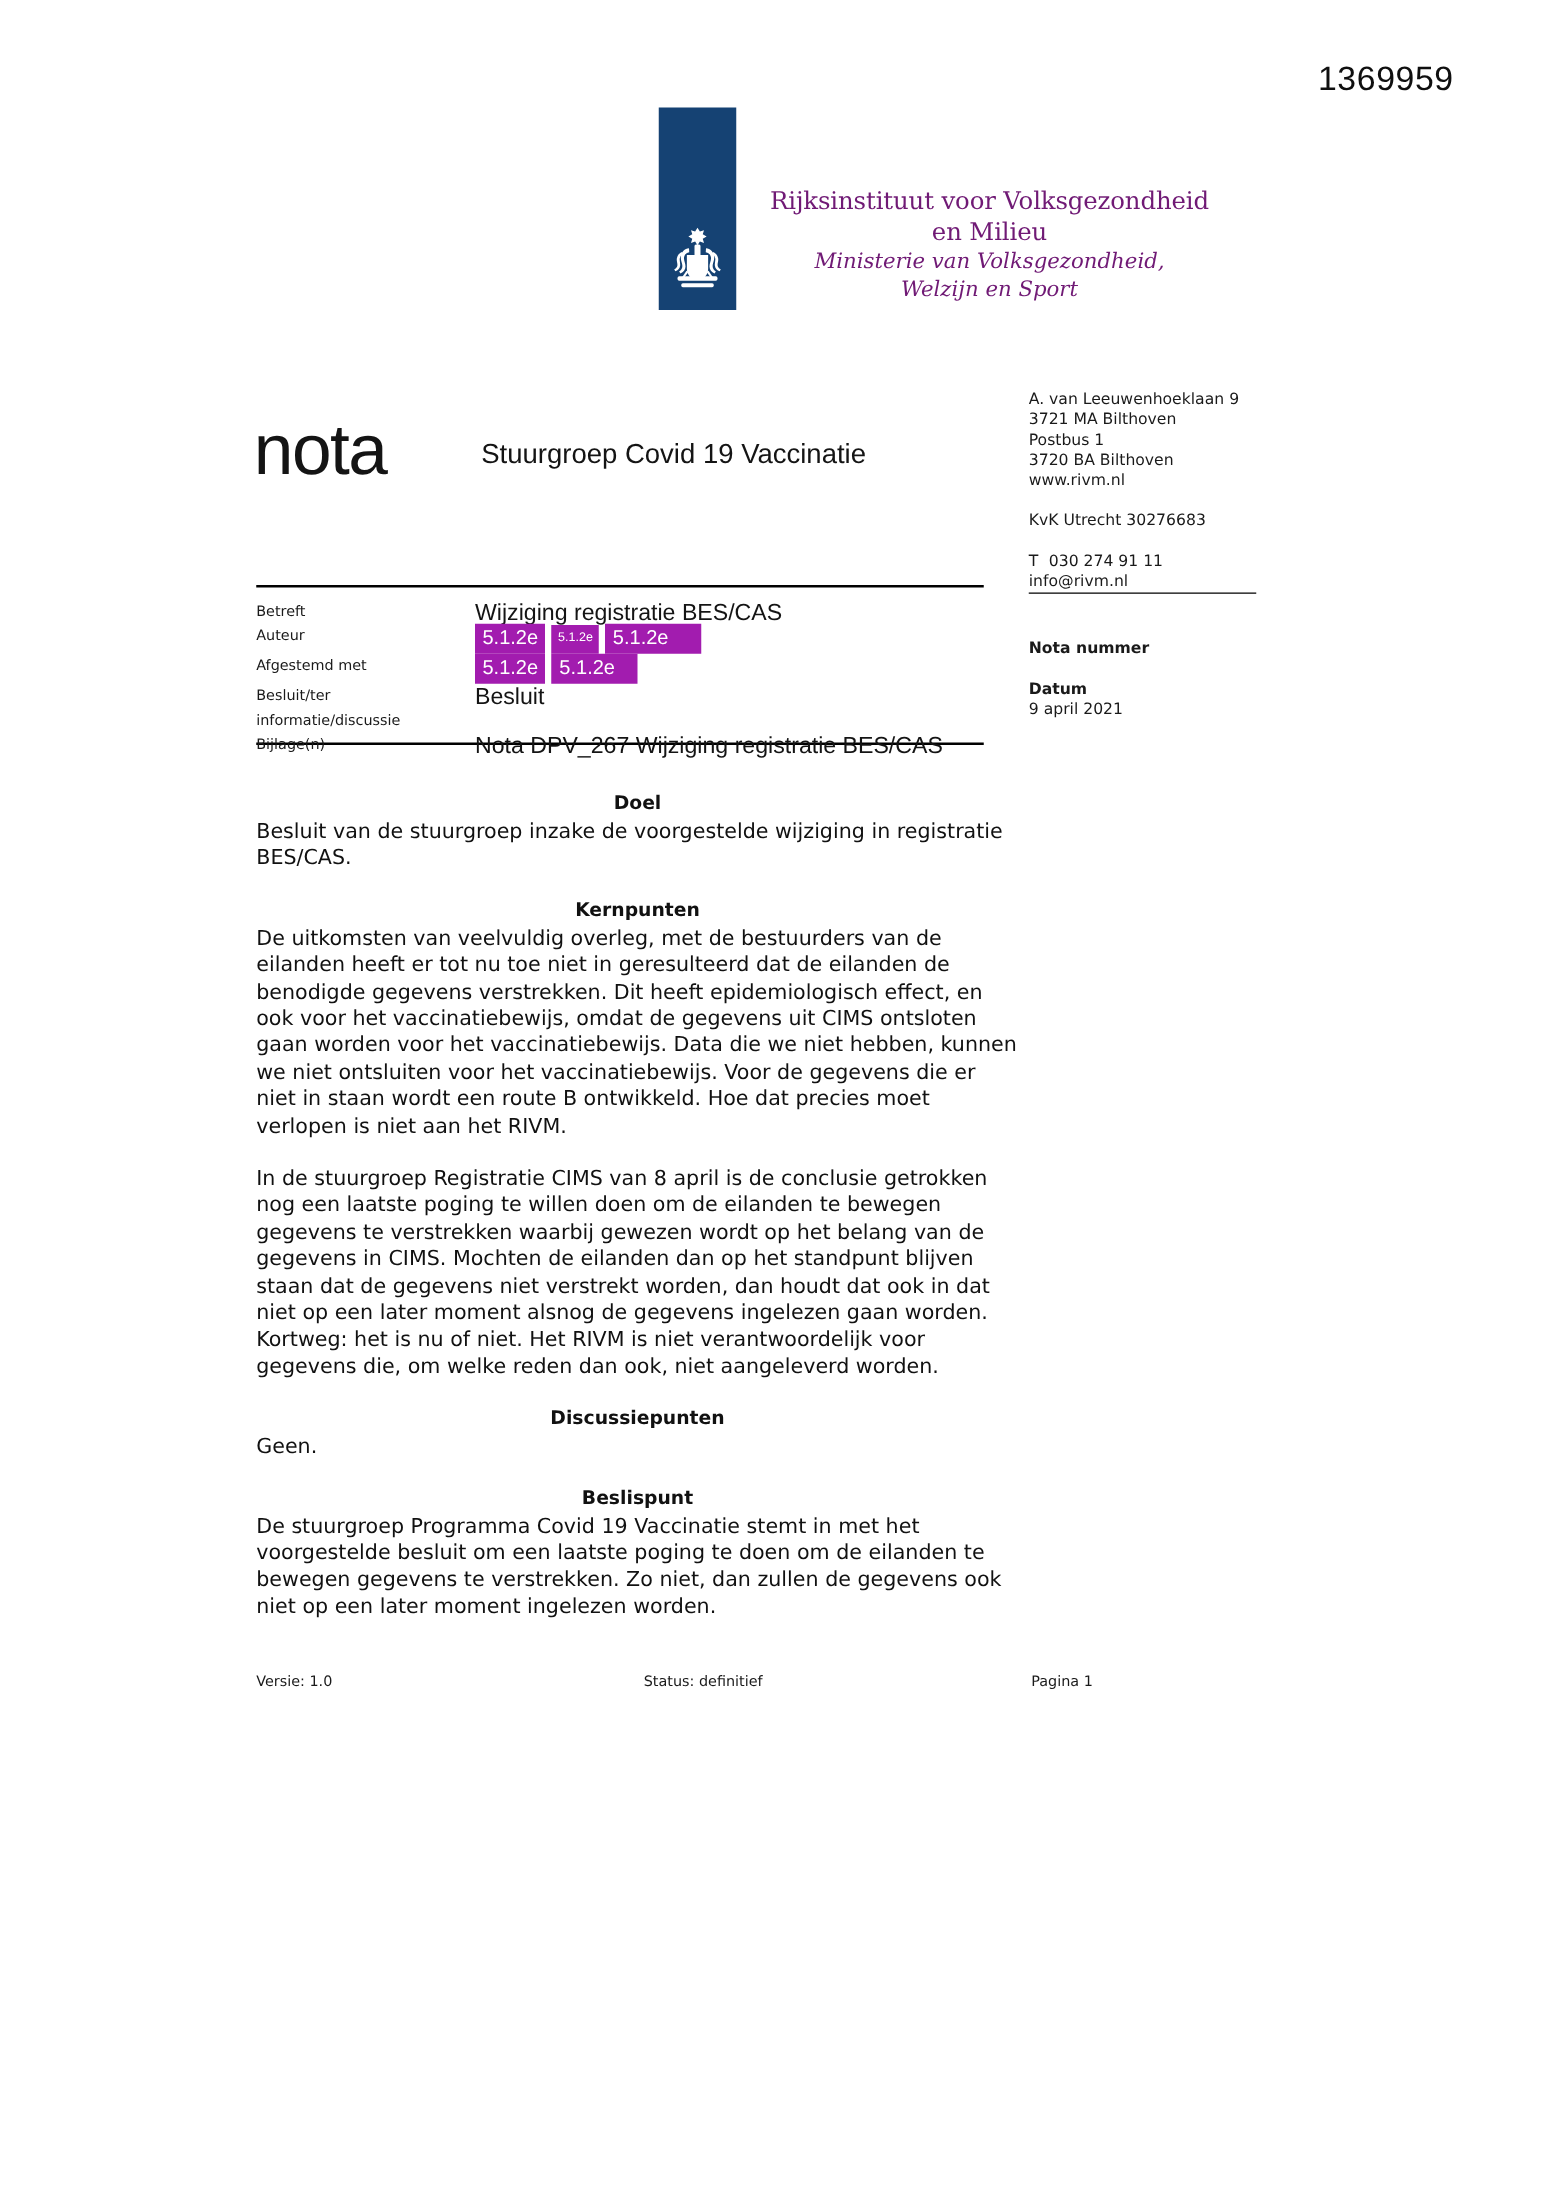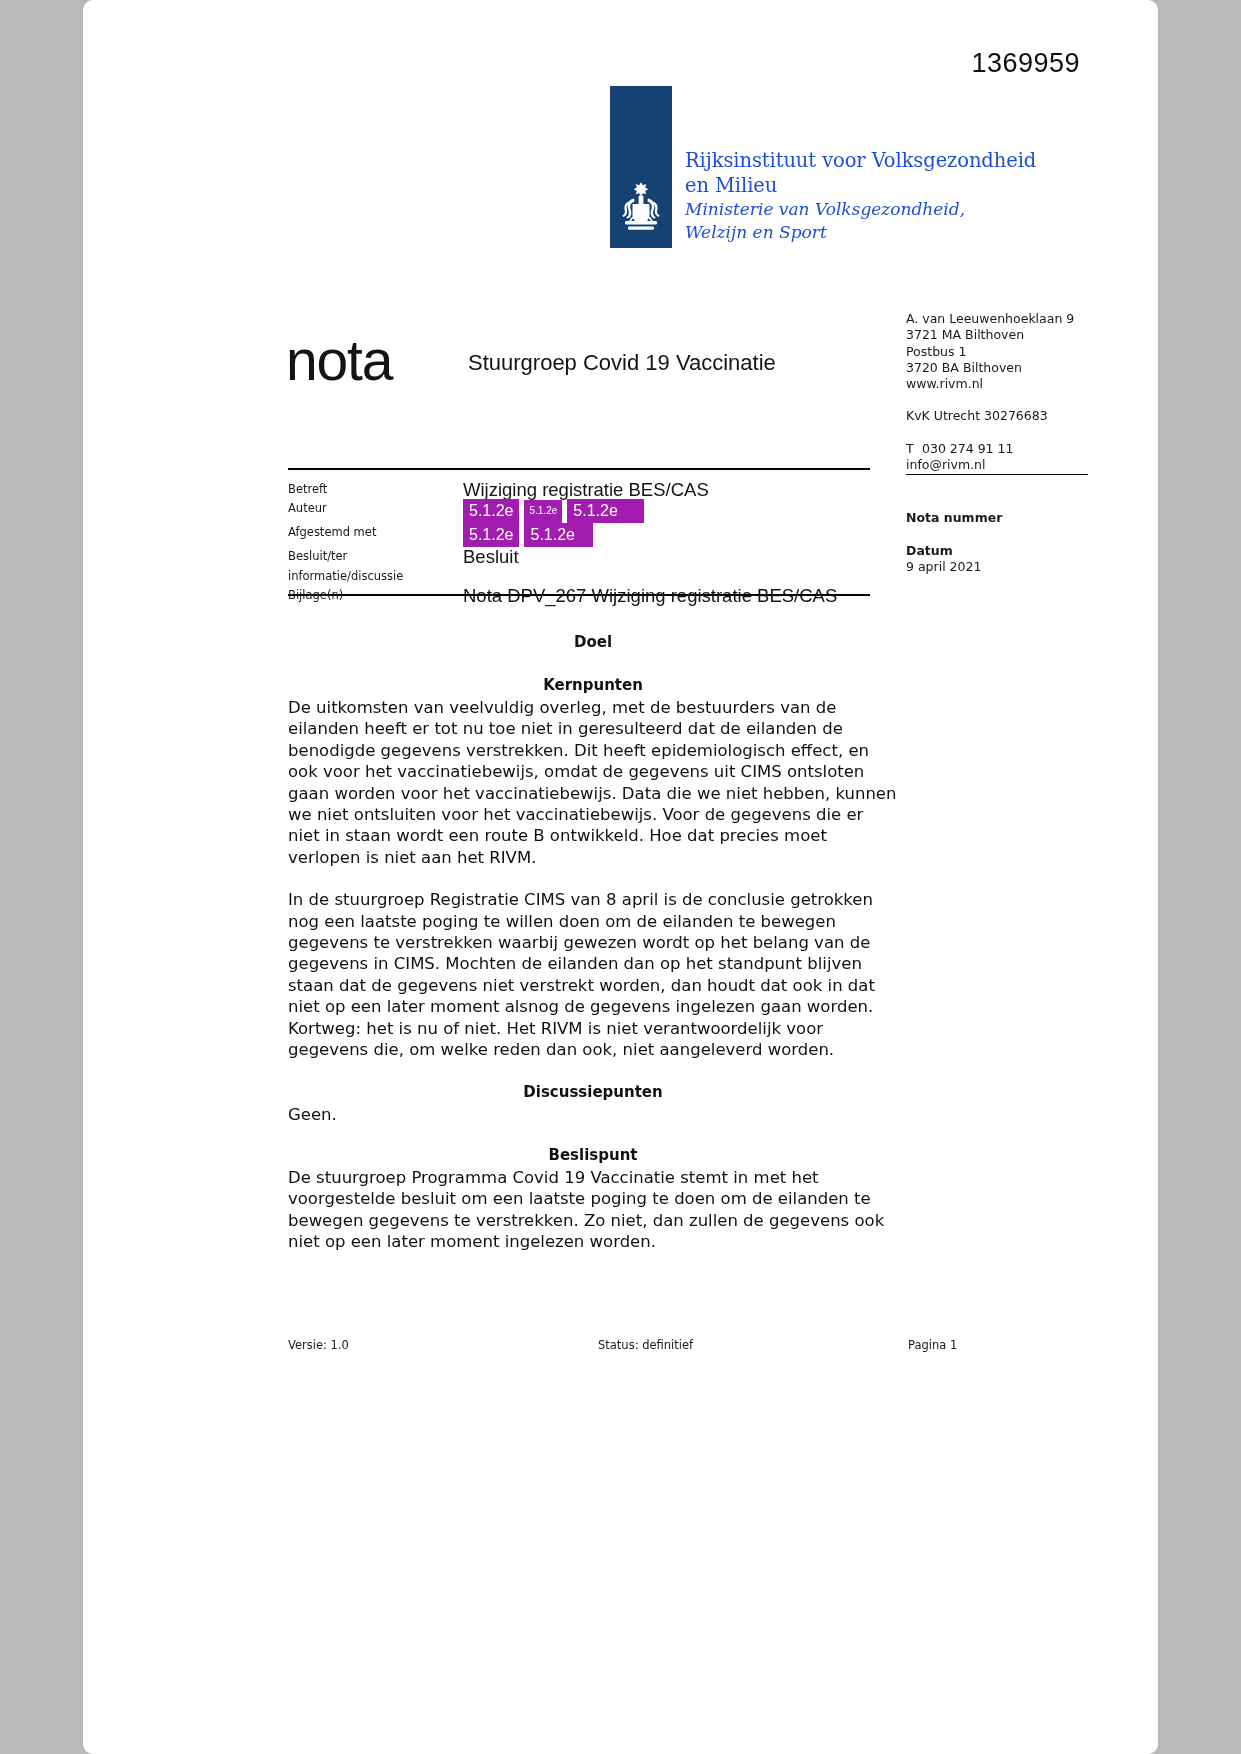--- a/index.html
+++ b/index.html
@@ -5,26 +5,25 @@
   html, body {
     margin: 0;
     padding: 0;
     background: #b9b9b9;
   }
   body {
     font-family: "DejaVu Sans", sans-serif;
   }
   .page {
     position: relative;
-    width: 1075px;
+    width: 1241px;
     height: 1754px;
     background: #ffffff;
     margin: 0 auto;
     overflow: hidden;
-    border-radius: 10px;
   }
   
   .doc-number {
     position: absolute;
     top: 48px;
     right: 78px;
     font-family: "Liberation Sans", sans-serif;
     font-size: 27px;
     color: #0f0f0f;
     letter-spacing: 0.5px;
@@ -43,24 +42,25 @@
     background: #154273;
     position: relative;
   }
   .logo-crest {
     position: absolute;
     bottom: 10px;
     left: 50%;
     transform: translateX(-50%);
   }
   .logo-text {
-    margin-left: 13px;
+    margin-left: 27px;
     padding-bottom: 4px;
     font-family: "DejaVu Serif", serif;
-    color: #1d4ed8;
+    color: #701a75;
+    text-align: center;
   }
   .logo-text .l1 {
     font-size: 19.5px;
     line-height: 25px;
     letter-spacing: -0.1px;
     white-space: nowrap;
   }
   .logo-text .l2 {
     font-size: 17px;
     line-height: 23px;
@@ -303,20 +303,21 @@
       <div class="meta-value">Besluit</div>
     </div>
     <div class="meta-row">
       <div class="meta-label">Bijlage(n)</div>
       <div class="meta-value">Nota DPV_267 Wijziging registratie BES/CAS</div>
     </div>
   </div>
 
   <div class="body">
     <h3>Doel</h3>
+    <p>Besluit van de stuurgroep inzake de voorgestelde wijziging in registratie BES/CAS.</p>
     <div class="gap"></div>
     <h3>Kernpunten</h3>
     <p>De uitkomsten van veelvuldig overleg, met de bestuurders van de eilanden heeft er tot nu toe niet in geresulteerd dat de eilanden de benodigde gegevens verstrekken. Dit heeft epidemiologisch effect, en ook voor het vaccinatiebewijs, omdat de gegevens uit CIMS ontsloten gaan worden voor het vaccinatiebewijs. Data die we niet hebben, kunnen we niet ontsluiten voor het vaccinatiebewijs.  Voor de gegevens die er niet in staan wordt een route B ontwikkeld. Hoe dat precies moet verlopen is niet aan het RIVM.</p>
     <div class="gap"></div>
     <p>In de stuurgroep Registratie CIMS van 8 april is de conclusie getrokken nog een laatste poging te willen doen om de eilanden te bewegen gegevens te verstrekken waarbij gewezen wordt op het belang van de gegevens in CIMS. Mochten de eilanden dan op het standpunt blijven staan dat de gegevens niet verstrekt worden, dan houdt dat ook in dat niet op een later moment alsnog de gegevens ingelezen gaan worden. Kortweg: het is nu of niet. Het RIVM is niet verantwoordelijk voor gegevens die, om welke reden dan ook, niet aangeleverd worden.</p>
     <div class="gap"></div>
     <h3>Discussiepunten</h3>
     <p>Geen.</p>
     <div class="gap-sm"></div>
     <h3>Beslispunt</h3>

